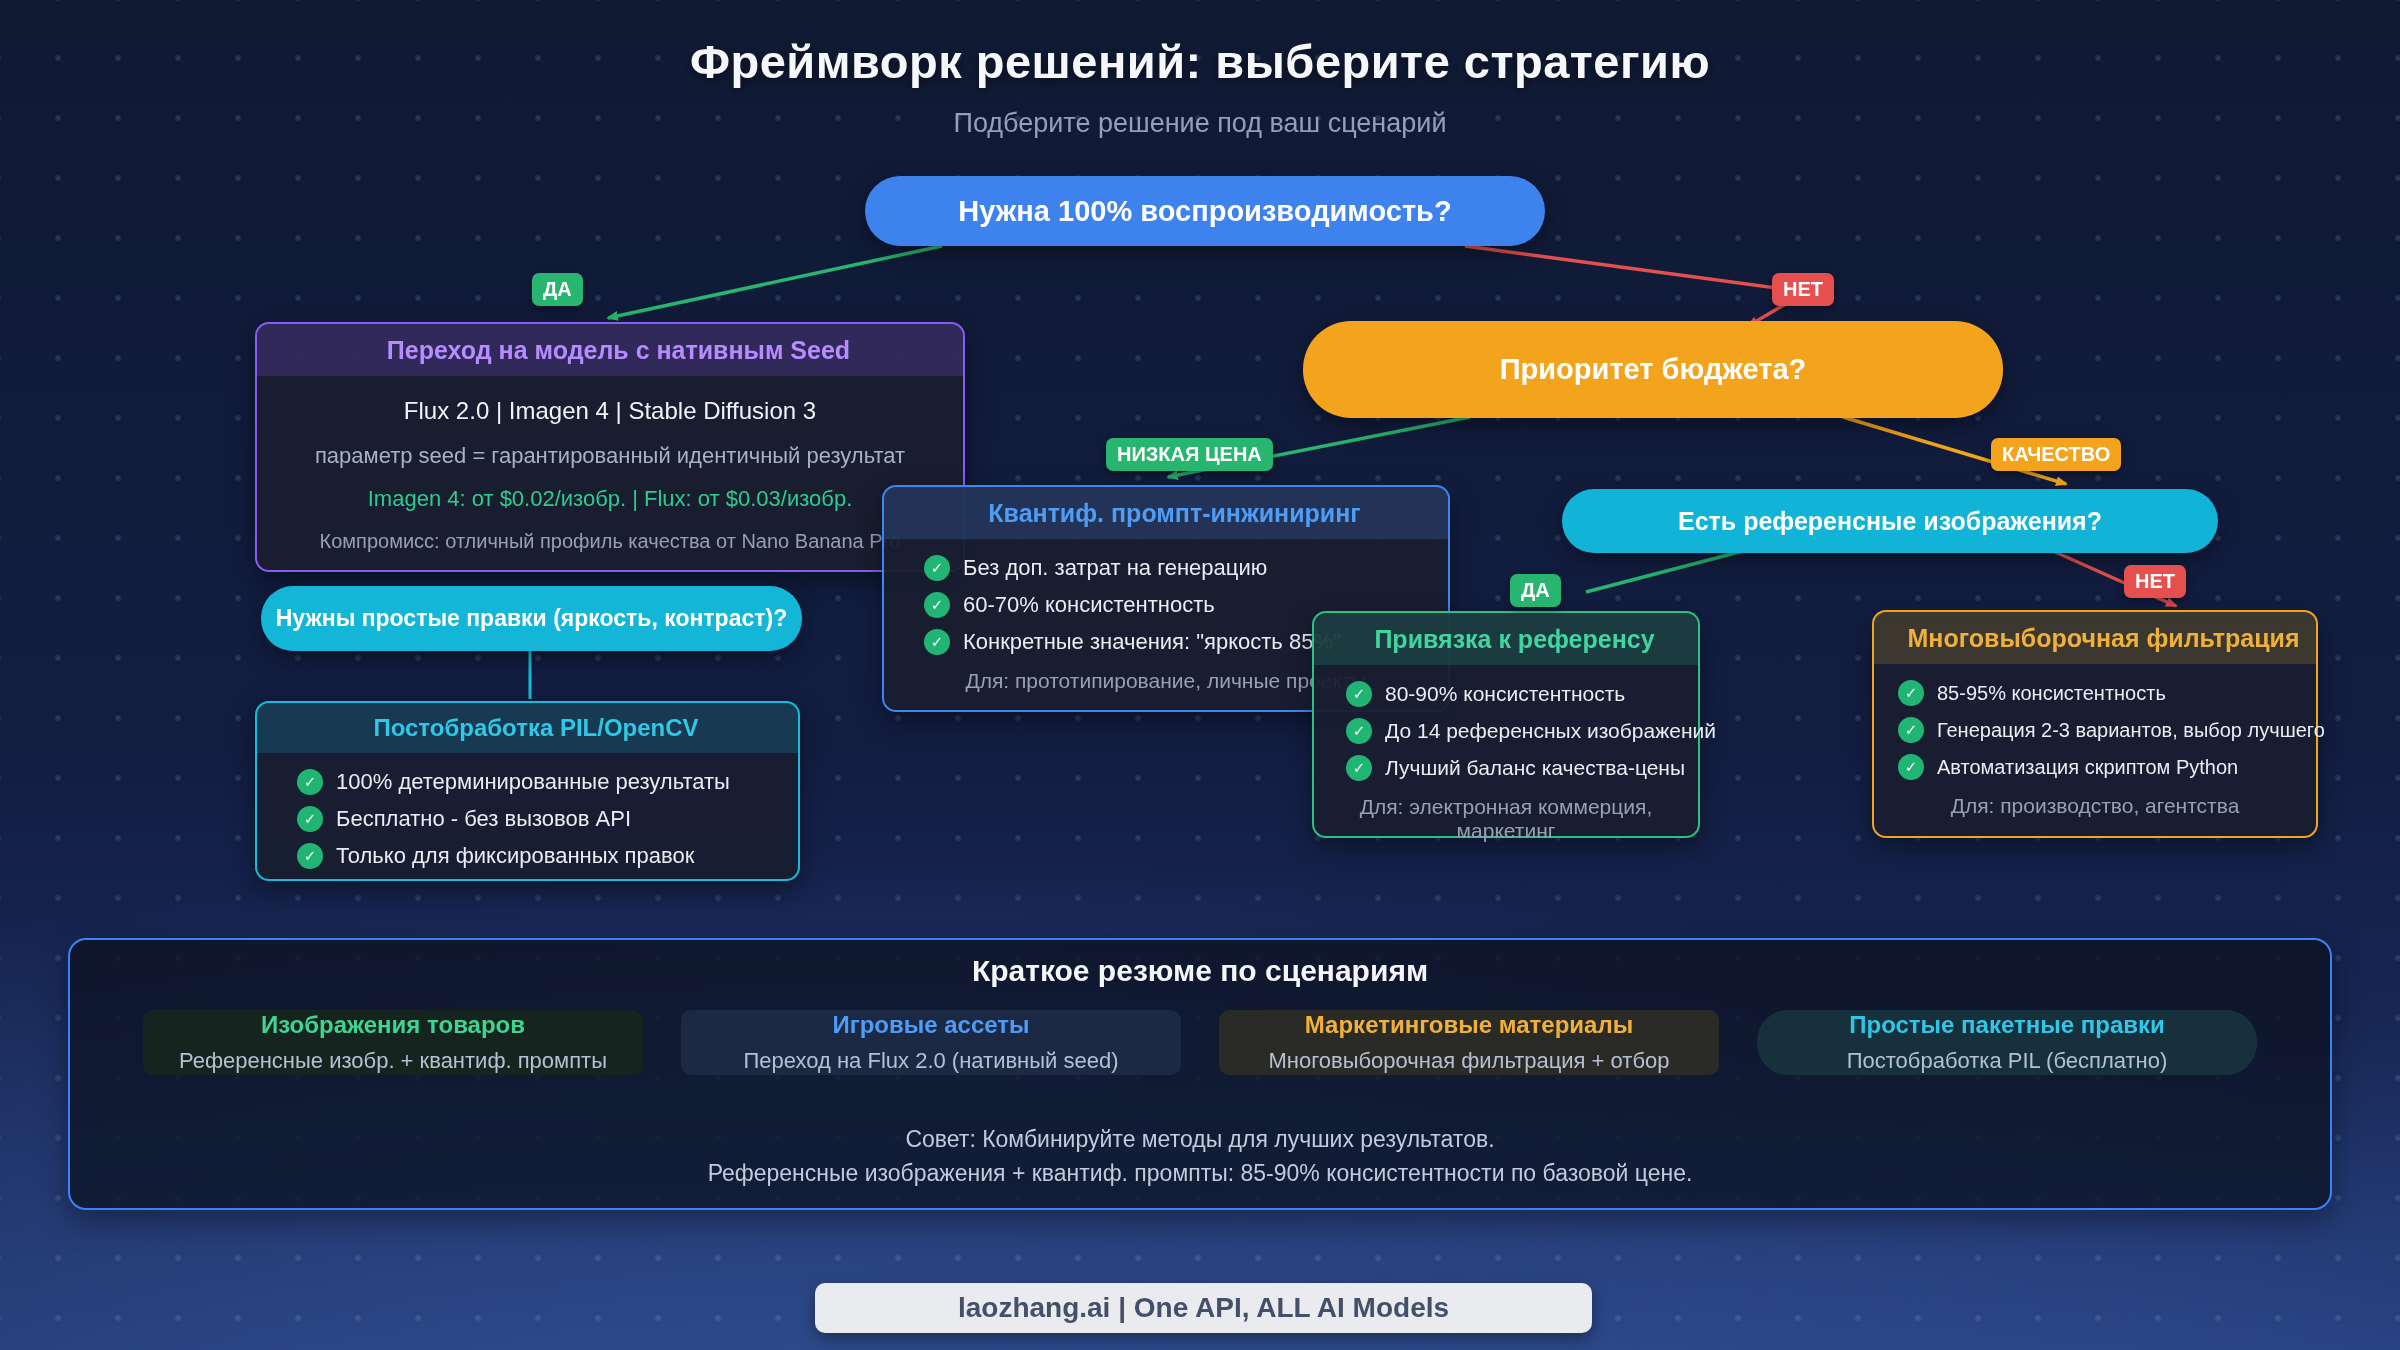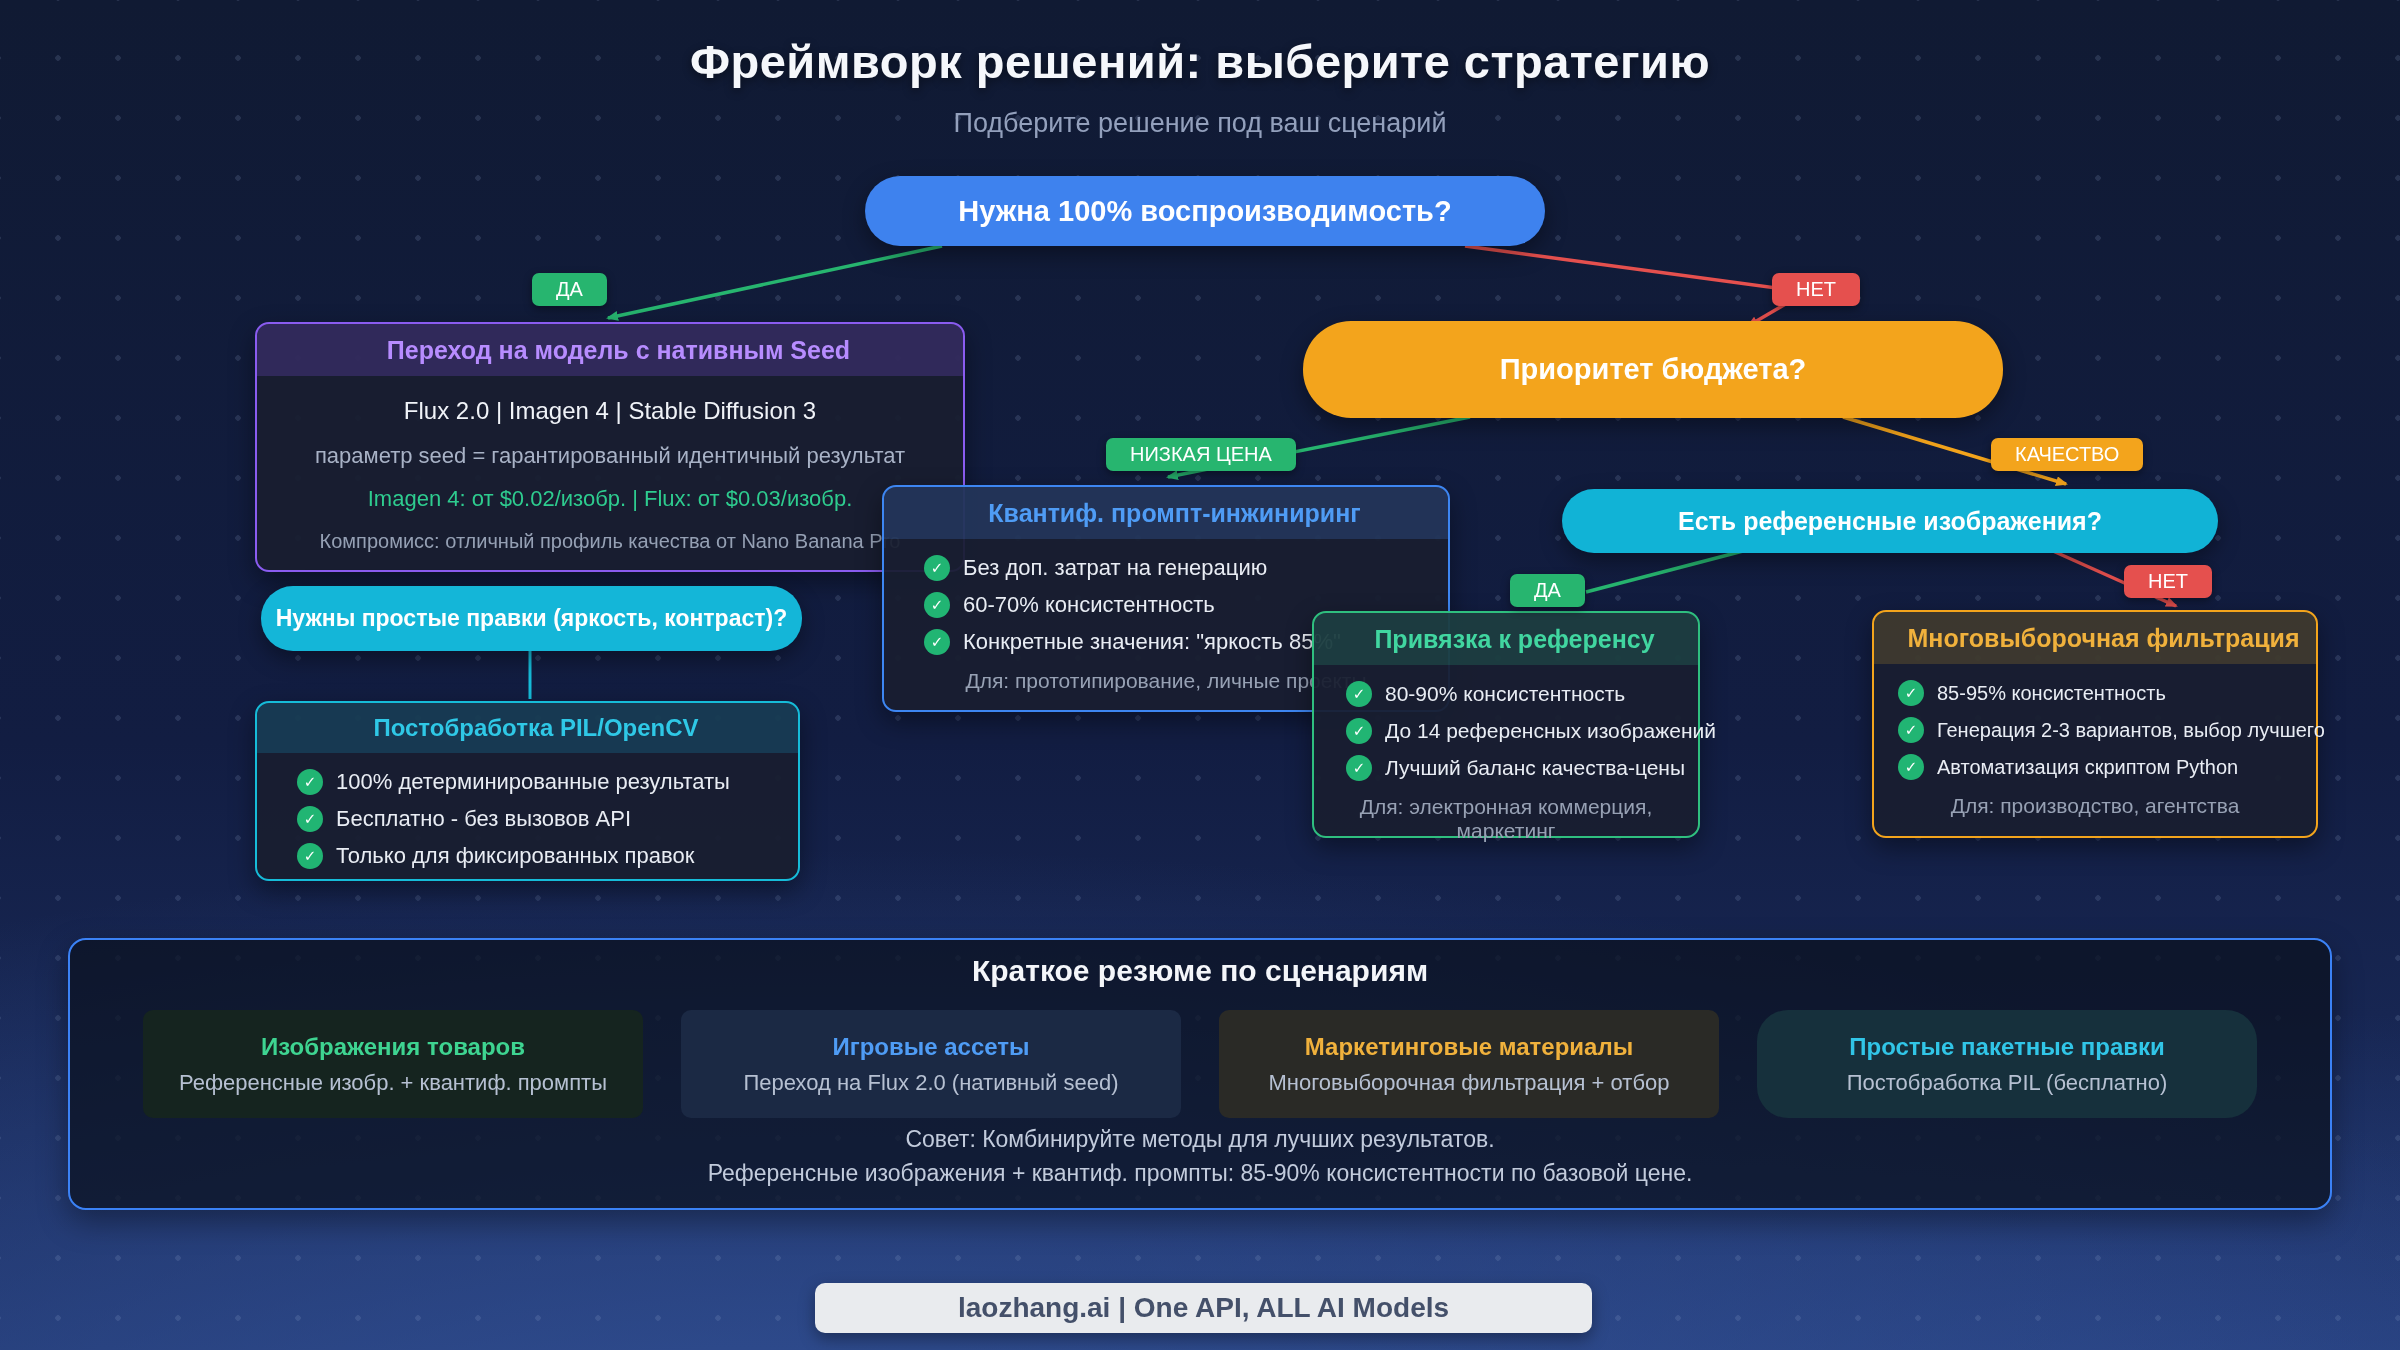--- a/index.html
+++ b/index.html
@@ -35,22 +35,22 @@
   .node-pill {
     position:absolute; z-index:4; display:flex; align-items:center; justify-content:center;
     color:#fff; font-weight:bold; box-shadow:0 8px 22px rgba(0,0,0,.38);
   }
   .root-pill      { left:865px;  top:176px; width:680px; height:70px; border-radius:35px; background:#3e82ee; font-size:29px; }
   .budget-pill    { left:1303px; top:321px; width:700px; height:97px; border-radius:48px; background:#f3a41c; font-size:29px; }
   .reference-pill { left:1562px; top:489px; width:656px; height:64px; border-radius:32px; background:#11b3d6; font-size:25px; }
   .simple-pill    { left:261px;  top:586px; width:541px; height:65px; border-radius:32px; background:#14b6d8; font-size:23px; }
 
   .edge-badge {
-    position:absolute; z-index:6; color:#fff; font-weight:normal; font-size:20px;
-    padding:5px 24px; border-radius:7px; box-shadow:0 3px 9px rgba(0,0,0,.4); white-space:nowrap;
+    position:absolute; z-index:6; color:#fff; font-weight:bold; font-size:20px;
+    padding:5px 11px; border-radius:7px; box-shadow:0 3px 9px rgba(0,0,0,.4); white-space:nowrap;
   }
   .bg-g { background:#27b56f; } .bg-r { background:#e5504e; } .bg-o { background:#f3a41c; }
   .badge-yes1 { left:532px;  top:273px; }
   .badge-no1  { left:1772px; top:273px; }
   .badge-low  { left:1106px; top:438px; }
   .badge-qual { left:1991px; top:438px; }
   .badge-yes2 { left:1510px; top:574px; }
   .badge-no2  { left:2124px; top:565px; }
 
   .flow-box {
@@ -89,21 +89,21 @@
   .use-case { text-align:center; color:#97a1b4; font-size:21px; margin-top:14px; }
 
   .summary-panel {
     position:absolute; left:68px; top:938px; width:2264px; height:272px; z-index:2;
     border:2px solid #3b82f6; border-radius:18px; background:rgba(11,17,32,.74);
     box-shadow:0 12px 30px rgba(0,0,0,.35);
   }
   .summary-title { margin-top:14px; text-align:center; font-size:30px; font-weight:bold; color:#f4f6fa; }
   .cards-row { position:absolute; left:0; top:70px; width:100%; display:flex; justify-content:center; gap:38px; }
   .sum-card {
-    width:500px; height:108px; border-radius:10px; display:flex; flex-direction:column;
+    width:500px; height:65px; border-radius:10px; display:flex; flex-direction:column;
     align-items:center; justify-content:center; gap:9px;
   }
   .sum-card .ct { font-size:24px; font-weight:bold; white-space:nowrap; }
   .sum-card .cs { font-size:22px; color:#b6c0d2; white-space:nowrap; }
   .card-products  { background:#15241f; } .card-products .ct  { color:#3ed491; }
   .card-games     { background:#1b2944; } .card-games .ct     { color:#4f9cf5; }
   .card-marketing { background:#2a2a26; } .card-marketing .ct { color:#f0b13c; }
   .card-batch     { background:#16303c;border-radius:31px; } .card-batch .ct     { color:#31c5e7; }
   .tips { position:absolute; left:0; top:182px; width:100%; text-align:center; color:#c2cbdc; font-size:23px; line-height:34px; }
 

